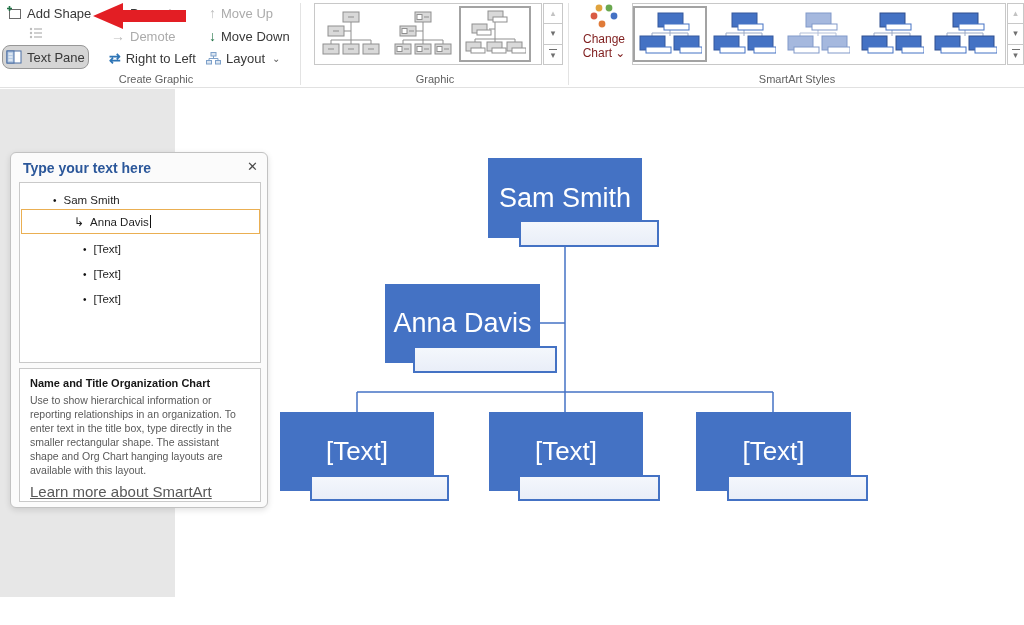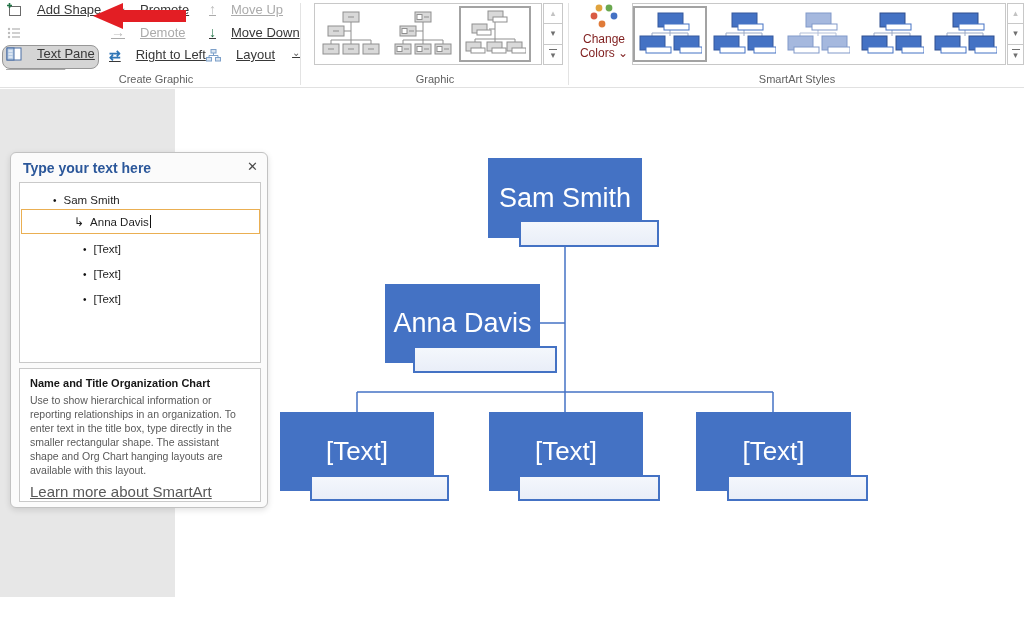--- a/index.html
+++ b/index.html
@@ -4,21 +4,21 @@
 <style>
   * { margin:0; padding:0; box-sizing:border-box; }
   html,body { width:1024px; height:625px; }
   body { font-family:"Liberation Sans", sans-serif; background:#fff; }
   .screen { position:relative; width:1024px; height:625px; overflow:hidden; background:#fff; }
 
   
   .ribbon { position:absolute; left:0; top:0; width:1024px; height:88px; background:#fff; border-bottom:1px solid #e1e1e1; }
   .rsep { position:absolute; top:3px; width:1px; height:82px; background:#e3e3e3; }
   .glabel { position:absolute; top:73px; font-size:11px; color:#616161; text-align:center; }
-  .rbtn { position:absolute; height:22px; display:flex; gap:15px; font-size:13px; color:#383838; padding:0 3px; cursor:default; white-space:nowrap;text-decoration:underline; }
+  .rbtn { position:absolute; height:22px; display:flex; align-items:center; gap:5px; font-size:13px; color:#383838; padding:0 3px; cursor:default; white-space:nowrap; }
   .rbtn.disabled { color:#ababab; }
   .rbtn .chev { font-size:10px; color:#5a5a5a; margin-left:2px; }
   .pressedbtn { background:#d5d5d5; border:1px solid #979797; border-radius:2px; height:24px; }
   .ico { display:inline-flex; align-items:center; justify-content:center; width:16px; height:16px; flex:0 0 16px; }
   .arrow-glyph { font-size:14px; font-weight:bold; line-height:1; }
   .green { color:#217346; }
   .grayed { color:#bcbcbc; }
   .bluearr { color:#2e75b6; font-size:14px; font-weight:bold; }
 
   
@@ -241,21 +241,21 @@
       <span class="ico" style="width:32px; height:30px; flex:0 0 30px;">
         <svg width="32" height="30" viewBox="0 0 32 30">
             <circle cx="11" cy="6" r="3.4" fill="#e0a33e"></circle>
             <circle cx="21" cy="6" r="3.4" fill="#6aa84f"></circle>
             <circle cx="6" cy="14" r="3.4" fill="#d95b43"></circle>
             <circle cx="26" cy="14" r="3.4" fill="#4472c4"></circle>
             <circle cx="14" cy="22" r="3.4" fill="#e07b39"></circle>
           </svg>
       </span>
       <span class="lbl">Change</span>
-      <span class="lbl"><span>Colors</span> <span class="chev">⌄</span></span>
+      <span class="lbl"><span>Chart</span> <span class="chev">⌄</span></span>
     </div>
     <div class="gallery" style="left:632px; width:374px;">
       <div class="thumb selected" style="width:74px;">
         <svg width="64" height="48" viewBox="0 0 64 48">
             <path d="M32 20 V26 M14 26 V23 H50 V26" fill="none" stroke="#9aa9c6"></path>
             <rect x="20" y="3" width="25" height="14" fill="#4472c4" stroke="#35589e"></rect>
             <rect x="26" y="14" width="25" height="6" fill="#fff" stroke="#4472c4"></rect>
             <rect x="2" y="26" width="25" height="14" fill="#4472c4" stroke="#35589e"></rect>
             <rect x="8" y="37" width="25" height="6" fill="#fff" stroke="#4472c4"></rect>
             <rect x="36" y="26" width="25" height="14" fill="#4472c4" stroke="#35589e"></rect>

